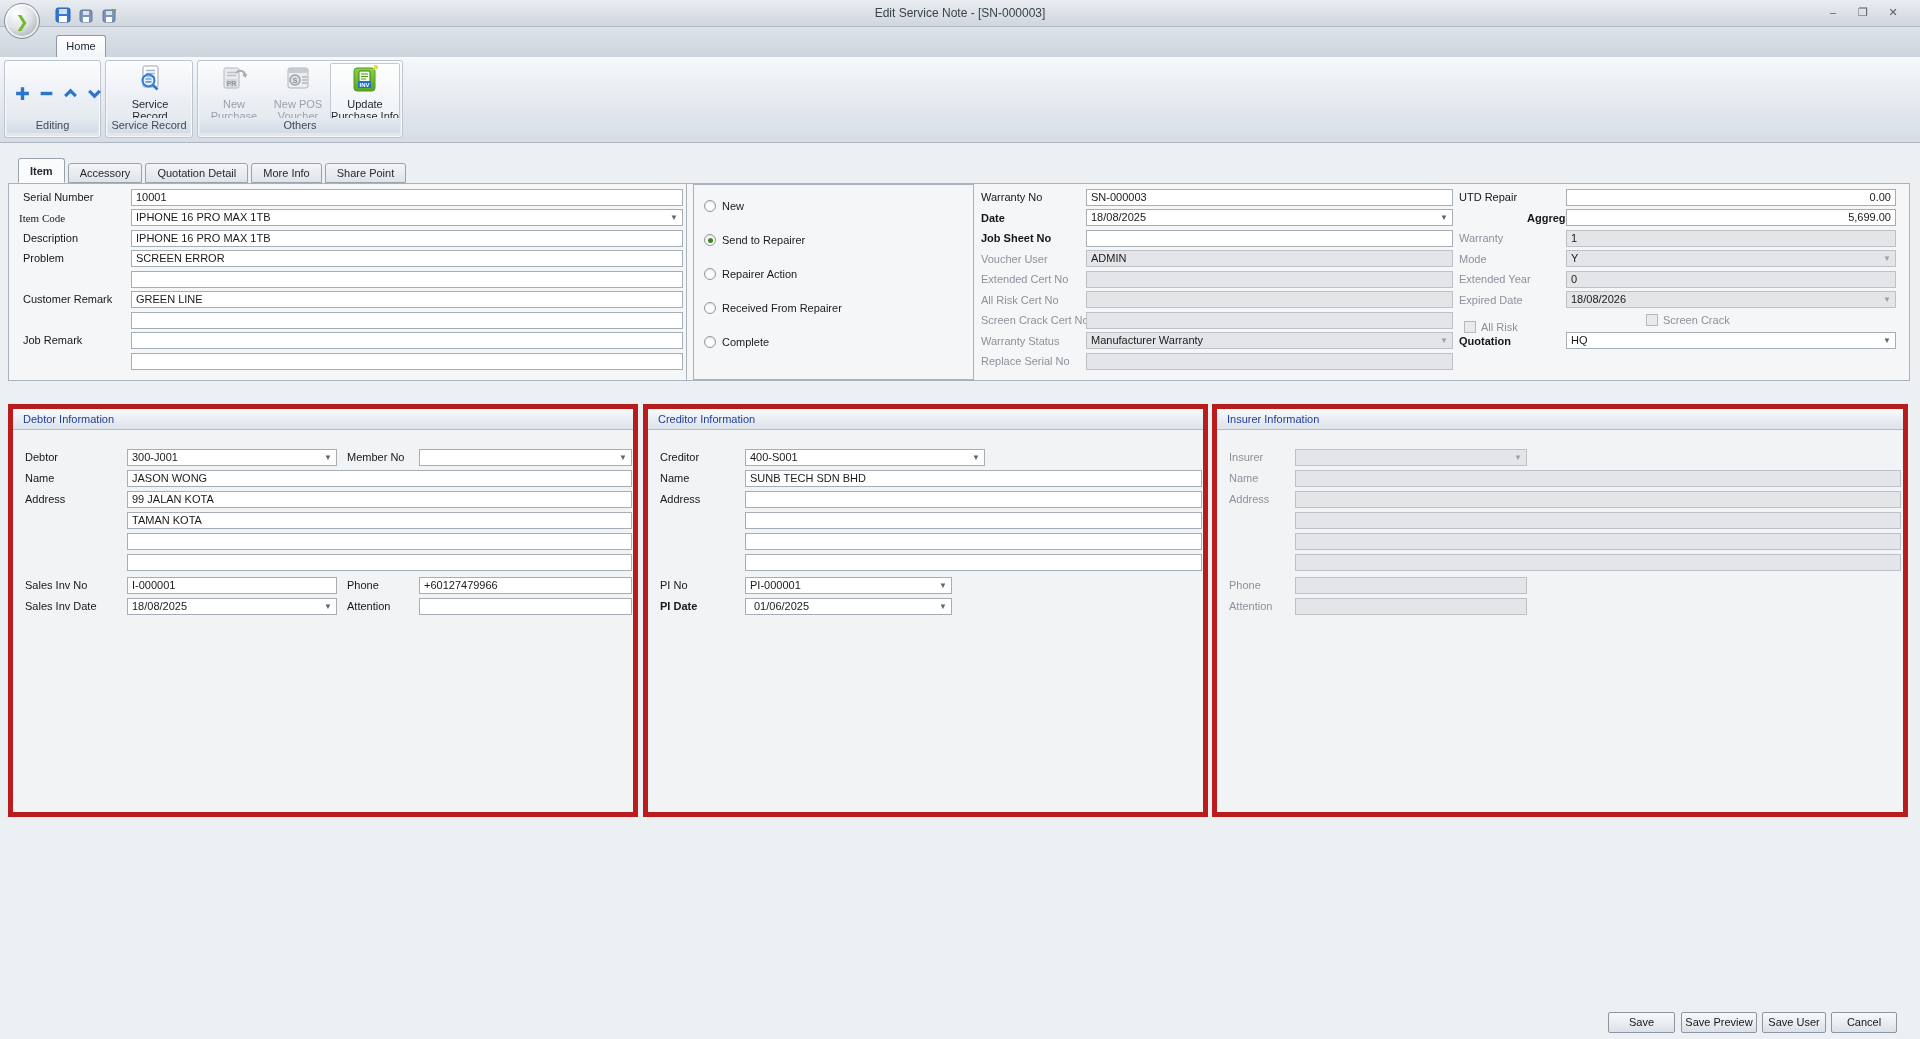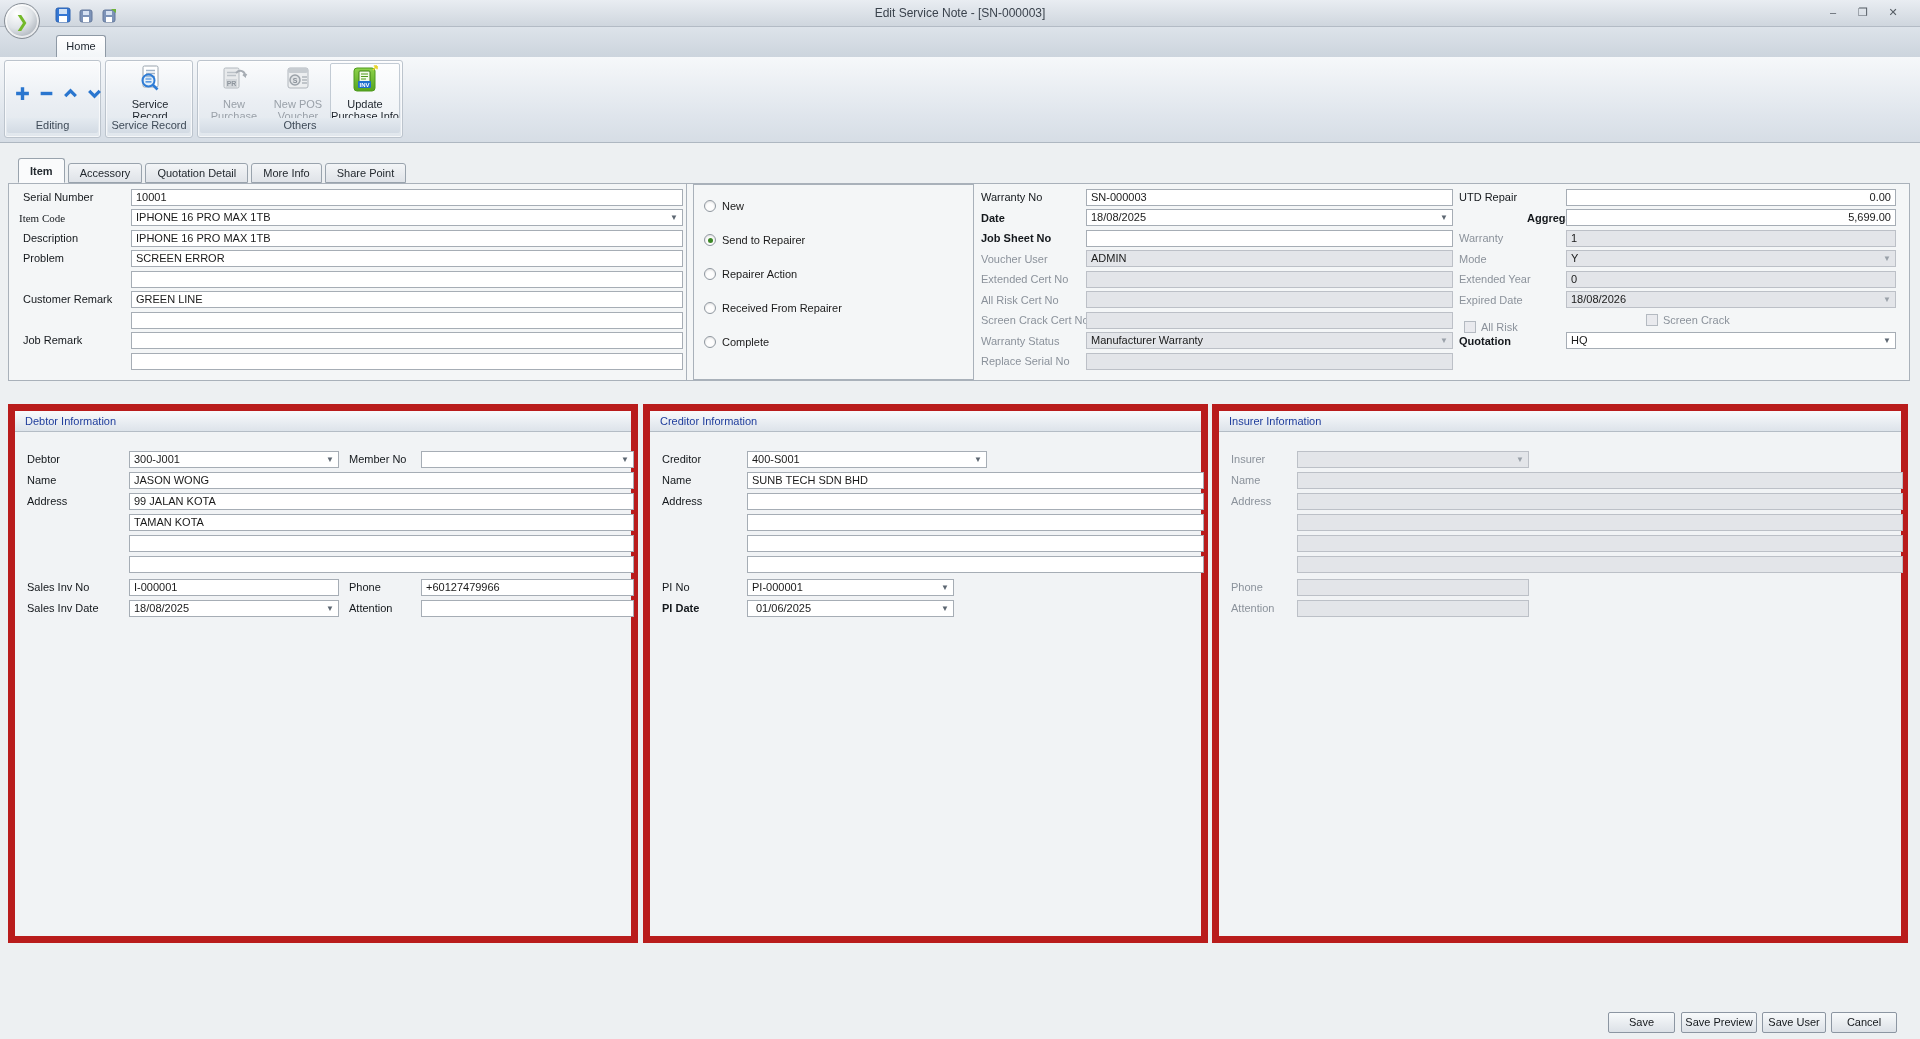--- a/index.html
+++ b/index.html
@@ -81,21 +81,21 @@
   .radio-row { position:absolute; left:10px; display:flex; align-items:center; gap:6px; height:14px; }
   .radio { width:12px; height:12px; border-radius:50%; background:#fdfdfd; border:1px solid #8f979f;
     box-shadow:inset 0 1px 2px rgba(0,0,0,.12); position:relative; }
   .radio.checked::after { content:""; position:absolute; left:3px; top:3px; width:5px; height:5px;
     border-radius:50%; background:#3c8727; }
   .chk-row { position:absolute; display:flex; align-items:center; gap:5px; height:14px; }
   .chk { width:12px; height:12px; background:#e9eaee; border:1px solid #b4bac1; }
   .chk-row .lbl-inline { color:#8b929b; line-height:13px; }
 
   
-  .panel { position:absolute; top:404px; height:539px; background:#f1f3f5; border:7px solid #b91c1c; }
+  .panel { position:absolute; top:404px; height:413px; background:#f1f3f5; border:5px solid #b91c1c; }
   .pcap { position:absolute; left:0; top:0; right:0; height:21px;
     background:linear-gradient(#f8fafc,#dde3ea); border-bottom:1px solid #b4bcc5;
     line-height:20px; padding-left:10px; color:#1f3d9c; }
   .p-debtor { left:8px; width:630px; }
   .p-creditor { left:643px; width:565px; }
   .p-insurer { left:1212px; width:696px; }
 
   
   .fbtn { position:absolute; top:1012px; height:21px; background:linear-gradient(#f8fafb,#dce1e7);
     border:1px solid #8c96a2; border-radius:2px; text-align:center; line-height:19px; color:#14181c; }

